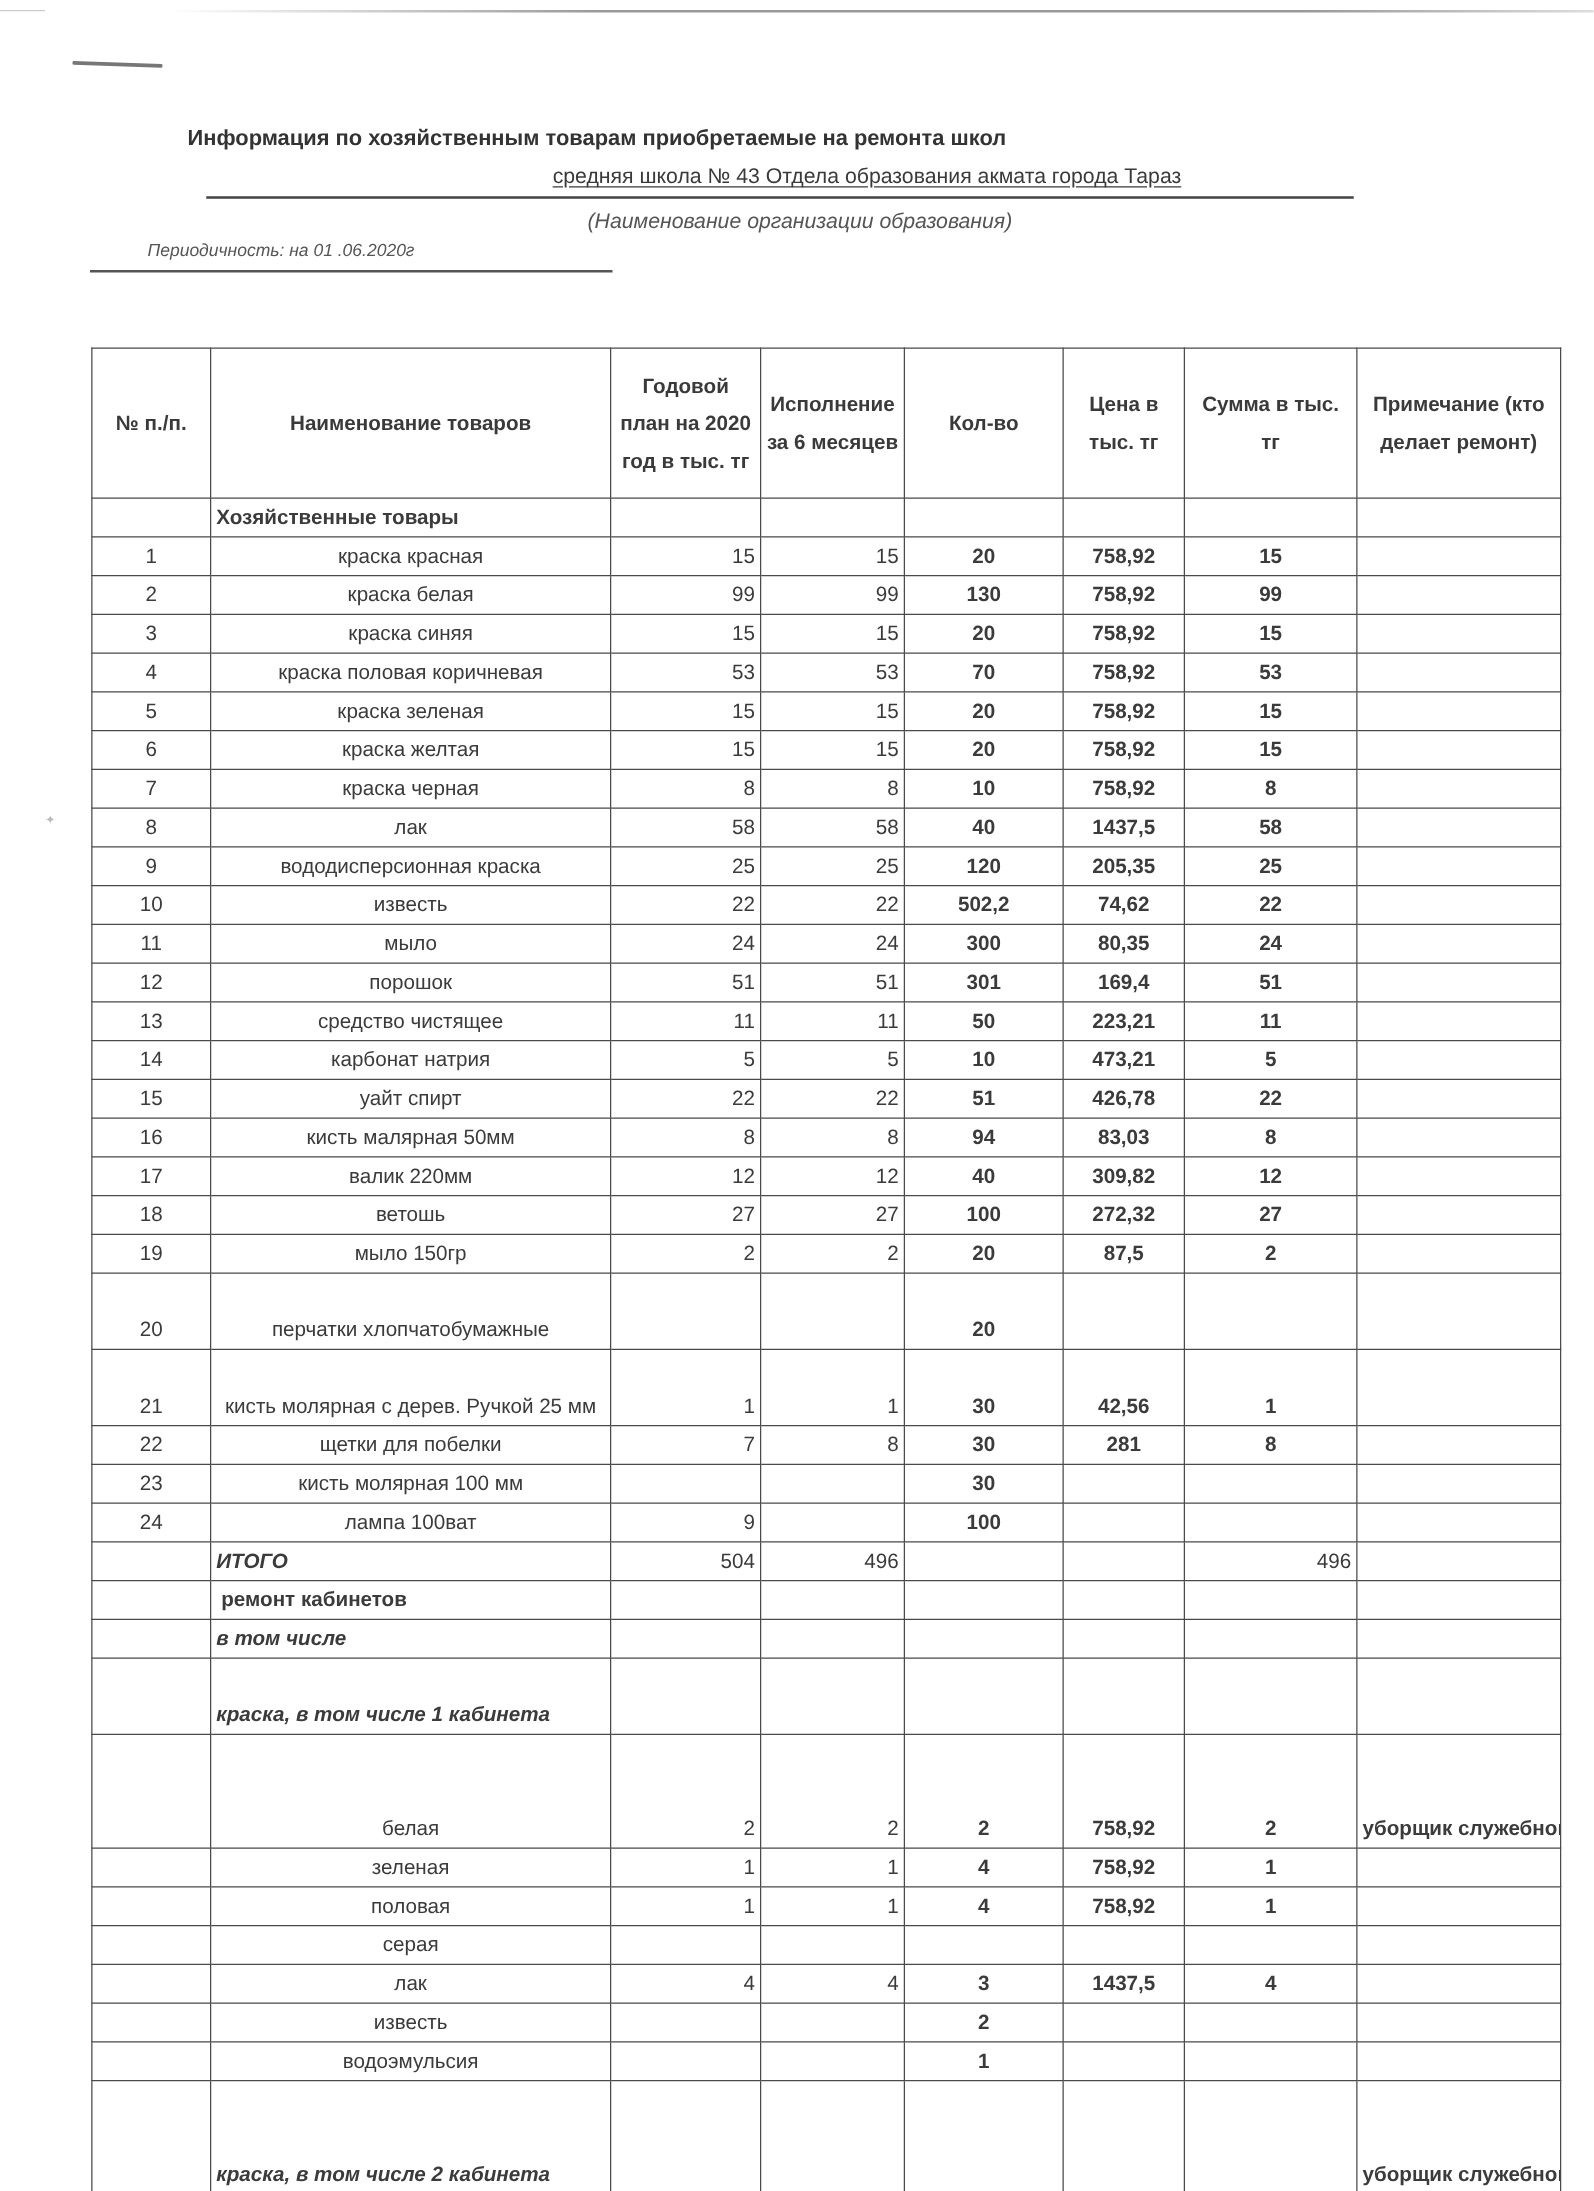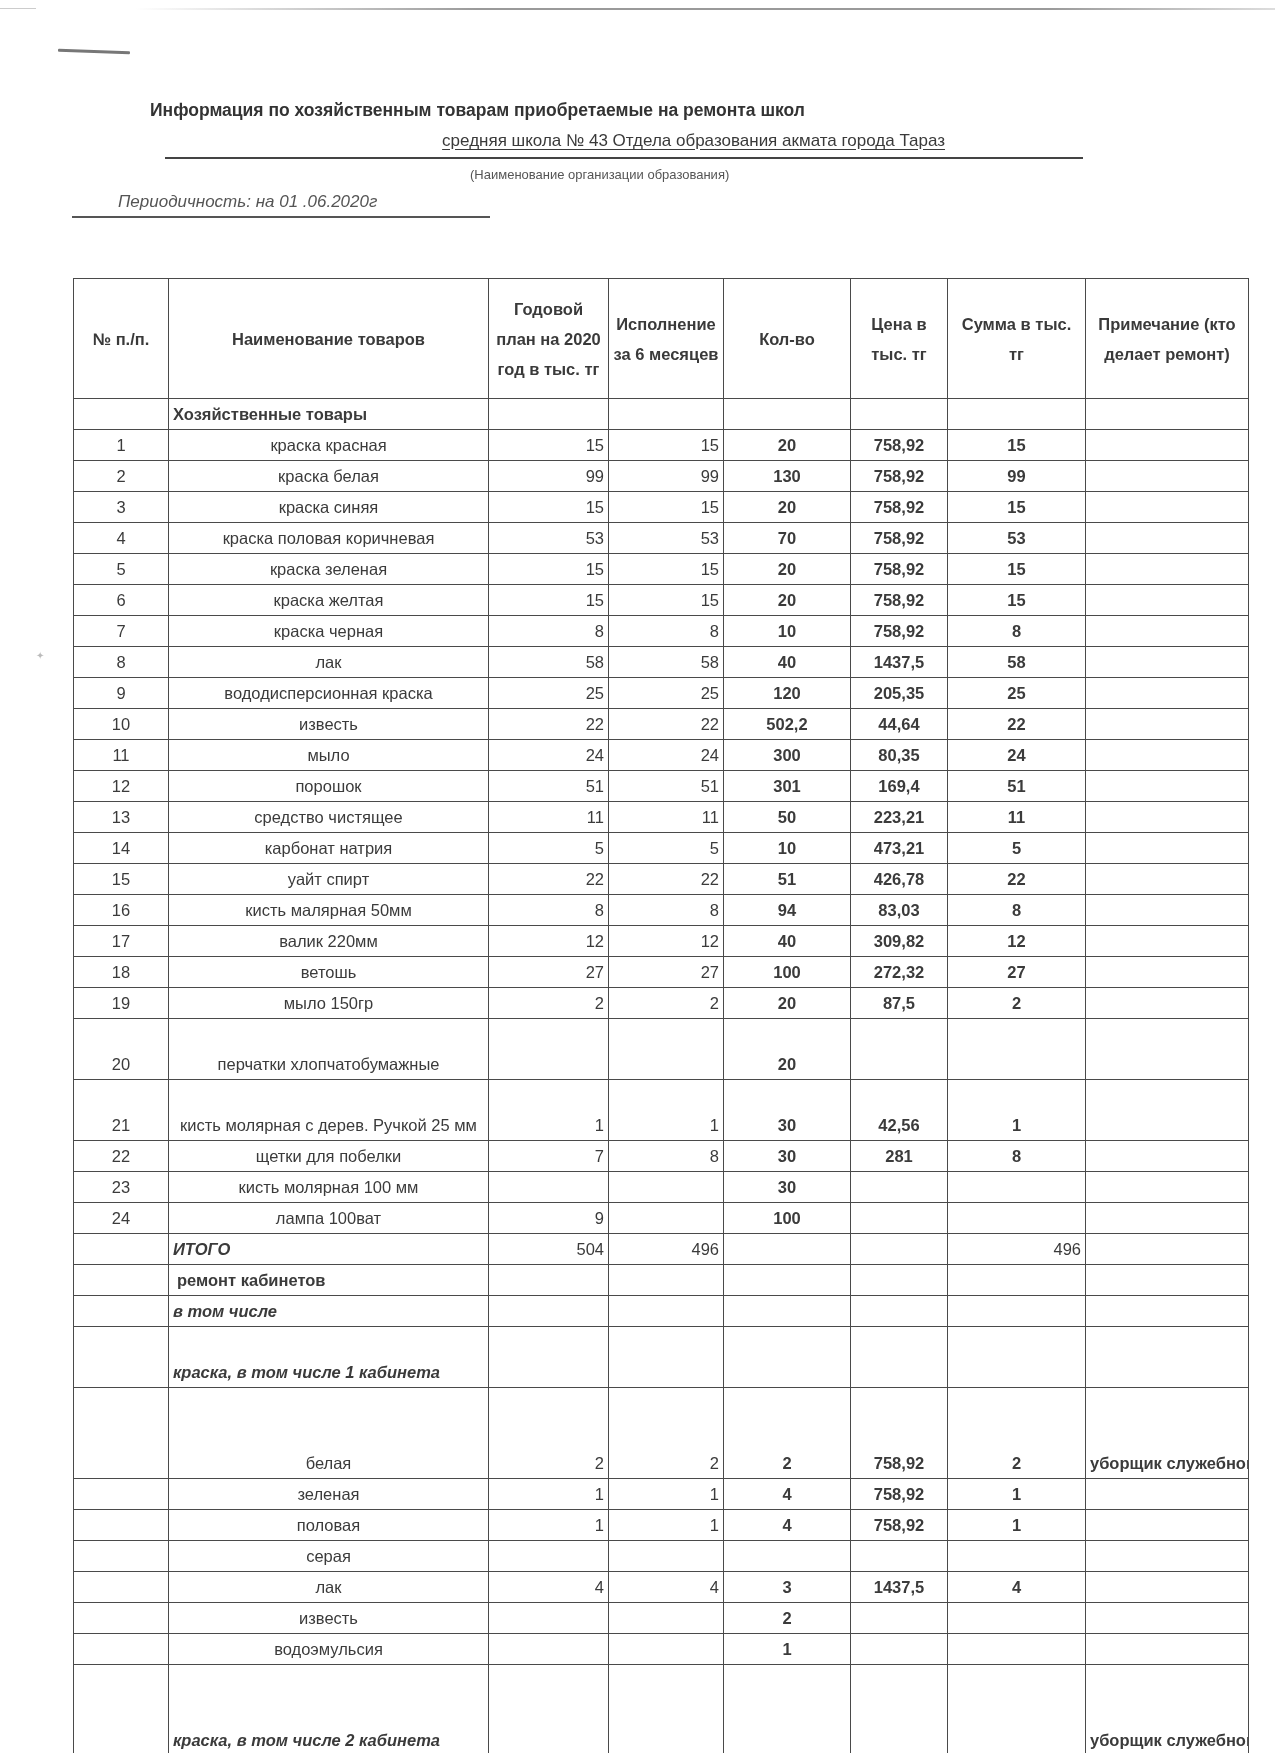--- a/index.html
+++ b/index.html
@@ -5,22 +5,22 @@
   html, body { margin: 0; padding: 0; background: #ffffff; }
   body { width: 1275px; height: 1753px; position: relative; overflow: hidden; font-family: "Liberation Sans", sans-serif; color: #333333; }
   .scan-top { position: absolute; left: 135px; top: 8px; width: 1140px; height: 2px; background: linear-gradient(to right, #ffffff, #9a9a9a 30%, #9a9a9a 80%, #dddddd); }
   .scan-topleft { position: absolute; left: 0; top: 8px; width: 36px; height: 1px; background: #cccccc; }
   .scan-dash { position: absolute; left: 58px; top: 50px; width: 72px; height: 3px; background: #777777; transform: rotate(2deg); border-radius: 1px; }
   .scan-mark { position: absolute; left: 36px; top: 650px; font-size: 10px; color: #bbbbbb; }
   .title { position: absolute; left: 150px; top: 100px; width: 800px; text-align: left; font-weight: bold; font-size: 17.5px; color: #333; }
   .org { position: absolute; left: 160px; top: 131px; width: 930px; text-align: right; font-size: 17px; color: #3a3a3a; }
   .org span { text-decoration: underline; text-underline-offset: 3px; padding-right: 145px; }
   .org-line { position: absolute; left: 165px; top: 157px; width: 918px; height: 2px; background: #444; }
-  .org-caption { position: absolute; left: 470px; top: 167px; font-size: 13px; color: #555; }
-  .period { position: absolute; left: 118px; top: 192px; font-size: 17px; font-style: italic; color: #555; }
+  .org-caption { position: absolute; left: 470px; top: 167px; font-size: 17px; font-style: italic; color: #555; }
+  .period { position: absolute; left: 118px; top: 192px; font-size: 14px; font-style: italic; color: #555; }
   .period-line { position: absolute; left: 72px; top: 216px; width: 418px; height: 2px; background: #555; }
 
   table.grid { position: absolute; left: 73px; top: 278px; border-collapse: collapse; table-layout: fixed; width: 1175px; }
   table.grid td, table.grid th { border: 1.5px solid #4a4a4a; padding: 0 4px; font-size: 16.5px; line-height: 30px; vertical-align: bottom; color: #3b3b3b; overflow: hidden; white-space: nowrap; }
   table.grid th { font-weight: bold; text-align: center; vertical-align: middle; line-height: 30px; white-space: normal; font-size: 16.5px; color: #3a3a3a; }
   td.num { text-align: center; }
   td.name { text-align: center; }
   td.r { text-align: right; padding-right: 3px; }
   td.b { text-align: center; font-weight: bold; vertical-align: middle; }
   td.wrap { white-space: normal; }
@@ -170,21 +170,21 @@
         <td class="b">205,35</td>
         <td class="b">25</td>
         <td></td>
       </tr>
       <tr class="h30">
         <td class="num">10</td>
         <td class="name">известь</td>
         <td class="r">22</td>
         <td class="r">22</td>
         <td class="b">502,2</td>
-        <td class="b">44,64</td>
+        <td class="b">74,62</td>
         <td class="b">22</td>
         <td></td>
       </tr>
       <tr class="h30">
         <td class="num">11</td>
         <td class="name">мыло</td>
         <td class="r">24</td>
         <td class="r">24</td>
         <td class="b">300</td>
         <td class="b">80,35</td>

